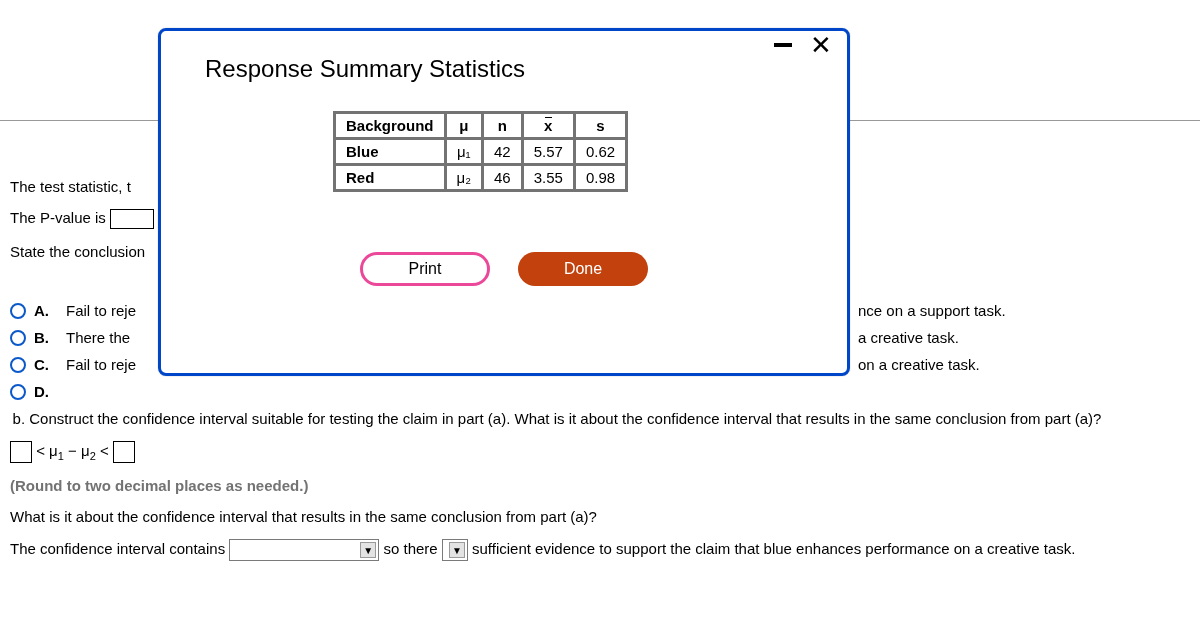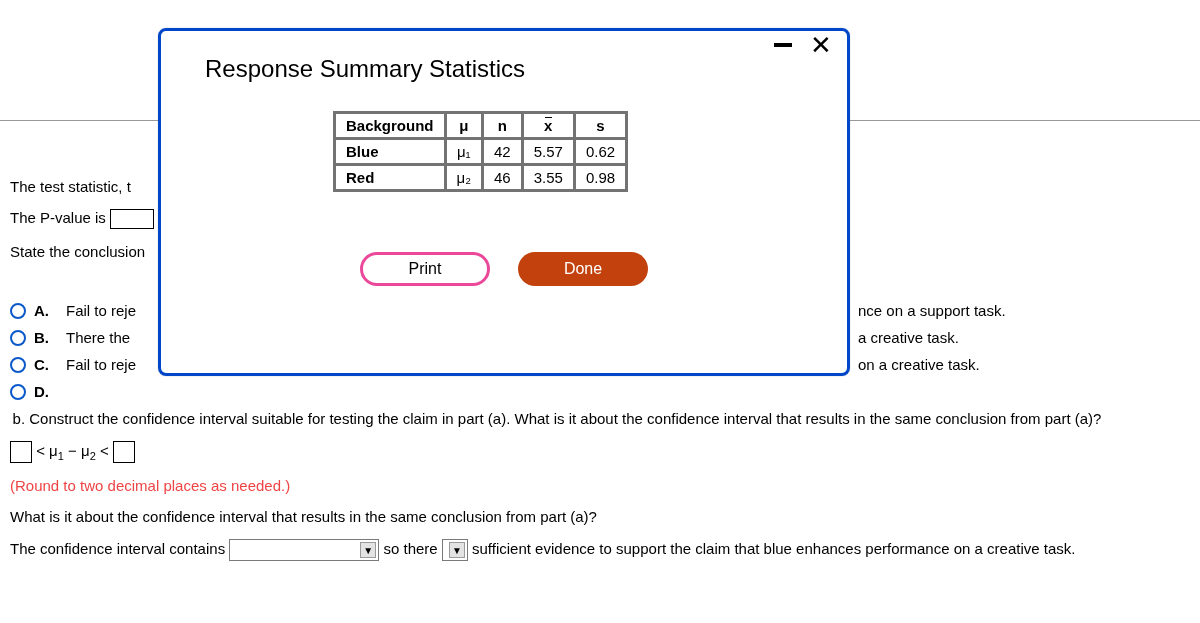--- a/index.html
+++ b/index.html
@@ -47,21 +47,21 @@
     padding-left: 2px;
   }
   .radio {
     width: 16px; height: 16px;
     border: 2px solid #0a58ca;
     border-radius: 50%;
     flex: 0 0 auto;
   }
   .opt-label { font-weight: bold; margin-left: 2px; }
   .opt-text { margin-left: 11px; }
-  .instr-blue { color: #ef4444; }
+  .instr-blue { color: #737373; font-weight: bold; }
   .dd {
     display: inline-block;
     min-width: 150px;
     height: 22px;
     border: 1px solid #7a7a7a;
     background: #fff;
     position: relative;
     vertical-align: middle;
   }
   .dd.small { min-width: 26px; width: 26px; }

